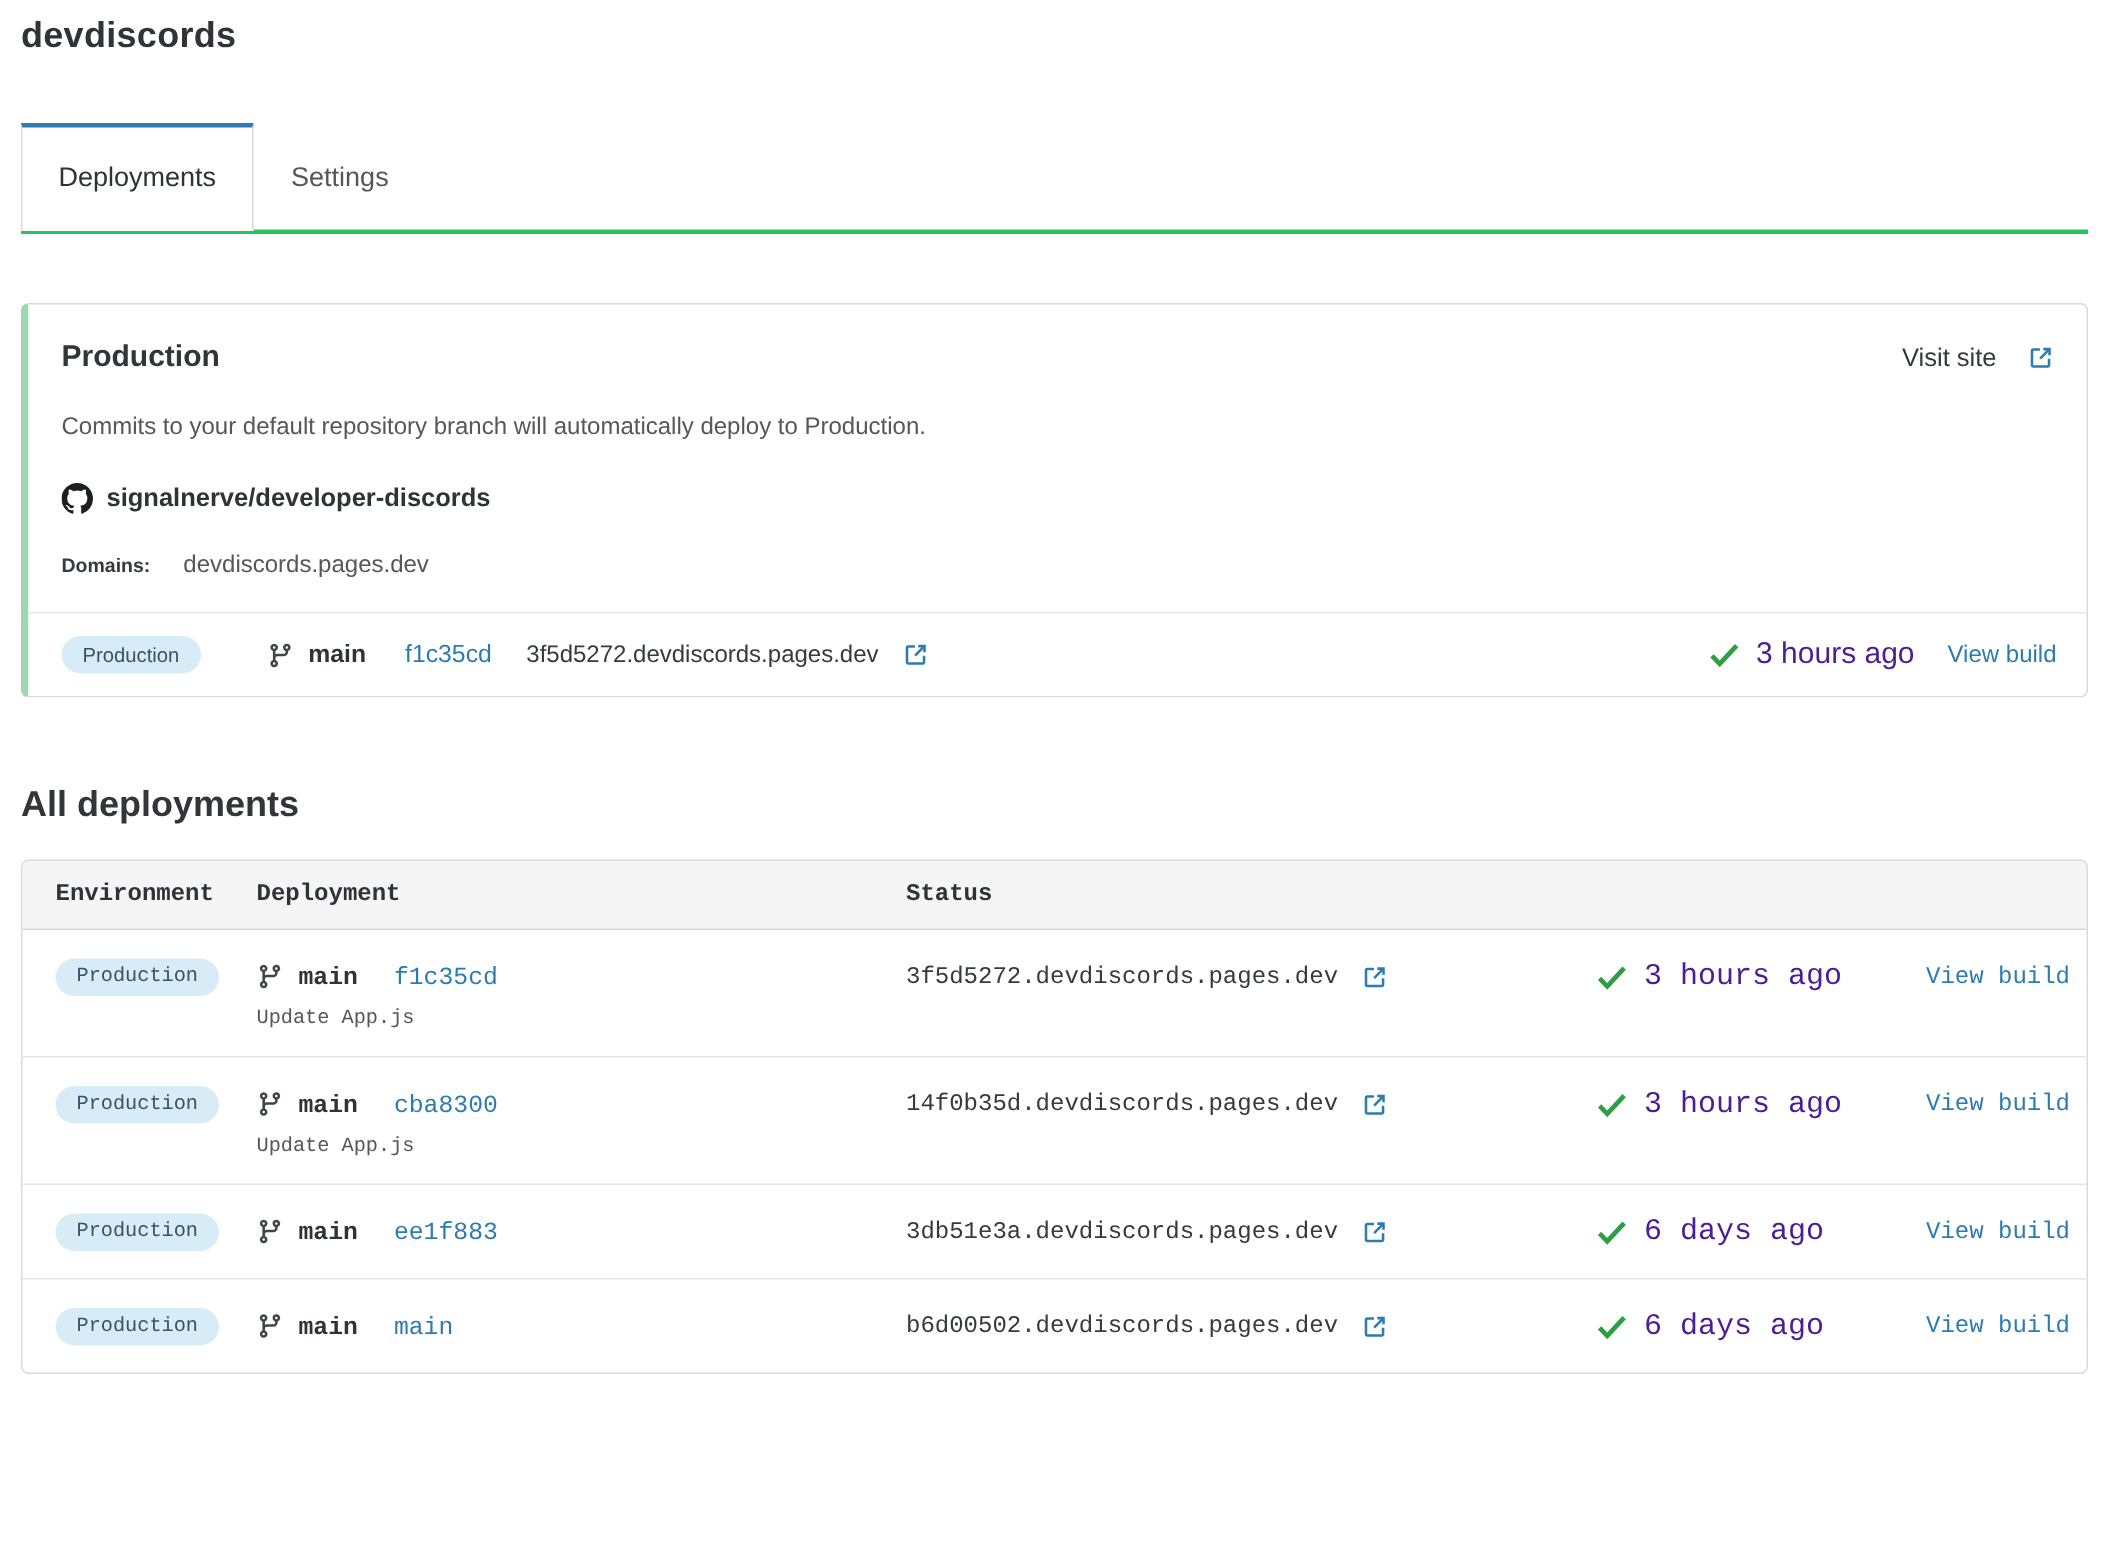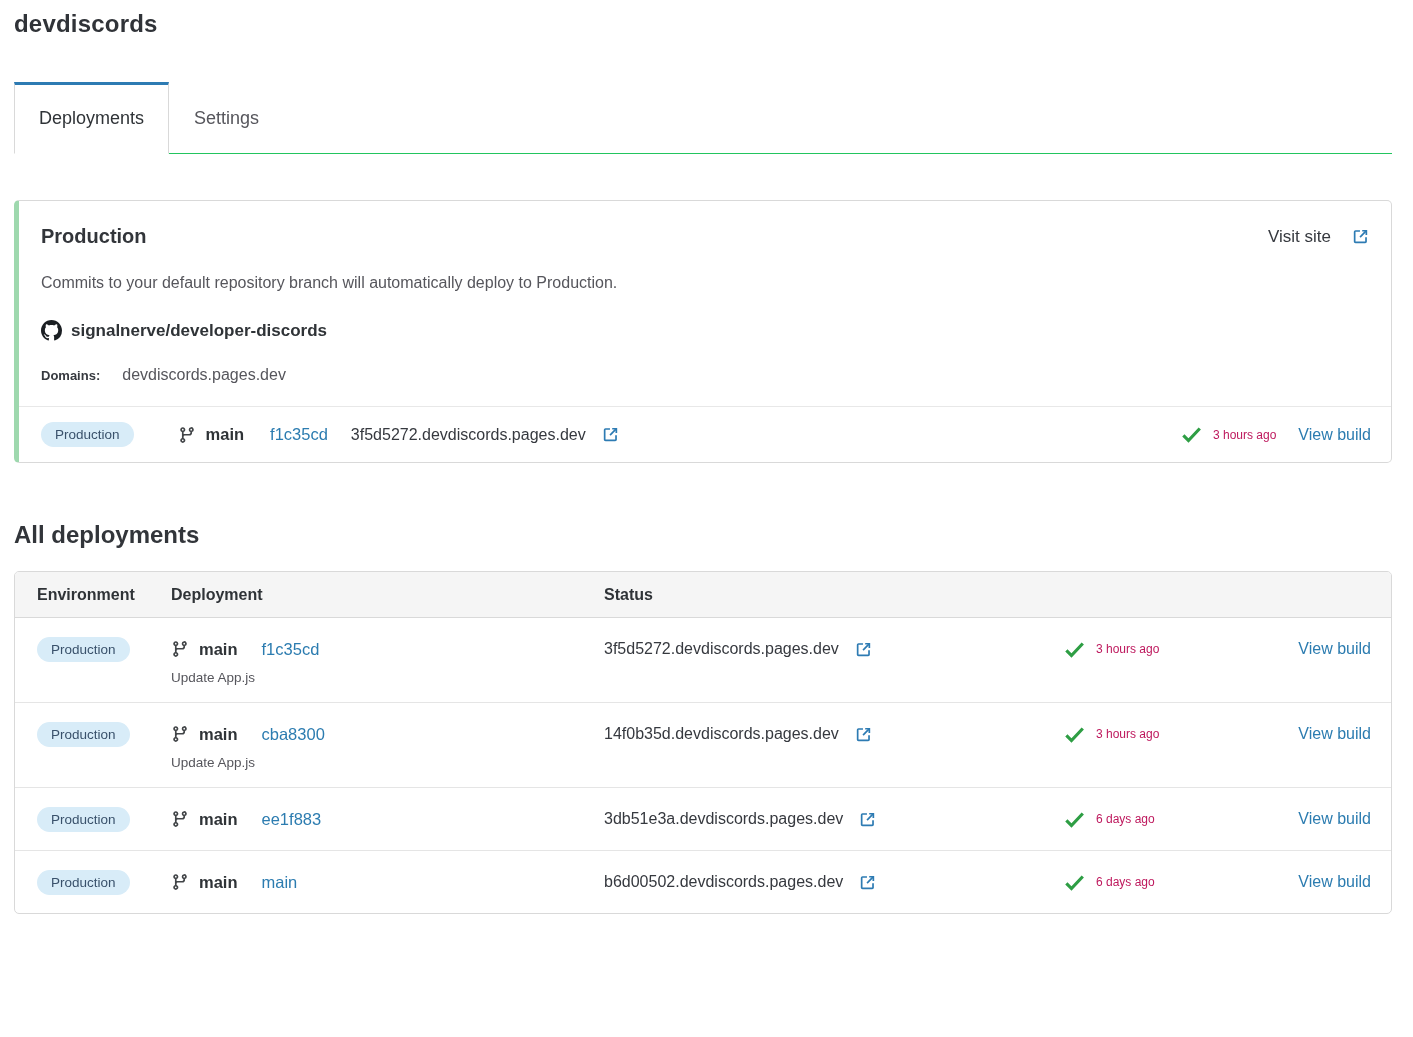--- a/index.html
+++ b/index.html
@@ -9,21 +9,21 @@
     font-family:"Liberation Sans", sans-serif;
     color:#36393f;
     -webkit-font-smoothing:antialiased;
   }
   .page { padding:10px 21px 0 14px; }
 
   
   .page-title { font-size:24px; font-weight:700; color:#303338; letter-spacing:.2px; }
 
   
-  .tabs { display:flex; margin-top:44px; border-bottom:1px solid #22c55e; }
+  .tabs { display:flex; margin-top:44px; border-bottom:3px solid #22c55e; }
   .tab {
     padding:23px 24px; font-size:18px; color:#56565c; cursor:pointer;
     border:1px solid transparent; border-top:3px solid transparent;
     background:transparent; position:relative;
   }
   .tab.active {
     color:#2f3337; background:#fff;
     border:1px solid #d9d9d9; border-top:3px solid #2d7bb3;
     border-bottom:1px solid #fff; margin-bottom:-1px;
   }
@@ -33,56 +33,56 @@
     margin-top:46px;
     border:1px solid #d9d9d9; border-left:5px solid #9ed8ae;
     border-radius:5px;
   }
   .prod-card-body { padding:24px 22px 22px 22px; }
   .prod-head { display:flex; align-items:center; justify-content:space-between; }
   .prod-title { font-size:20px; font-weight:600; color:#32353a; }
   .visit-site { display:inline-flex; align-items:center; gap:21px; font-size:17px; color:#36393f; text-decoration:none; cursor:pointer; }
   .visit-site .ext-icon { color:#2d7bb3; }
   .prod-desc { margin-top:26px; font-size:16px; color:#56565c; }
-  .repo-row { margin-top:28px; display:flex; align-items:center; gap:9px; }
+  .repo-row { margin-top:28px; display:flex; align-items:flex-start; gap:9px; }
   .repo-name { font-size:17px; font-weight:600; color:#2f3337; }
   .domains-row { margin-top:25px; display:flex; align-items:baseline; }
   .domains-label { font-size:13px; font-weight:600; color:#36393f; margin-right:22px; }
   .domains-value { font-size:16px; color:#56565c; }
   .prod-divider { border-top:1px solid #e8e8e8; }
   .prod-deploy-row { display:flex; align-items:center; padding:13px 20px 13px 22px; min-height:55px; }
 
   
   .env-badge {
     display:inline-block; background:#d8ecf8; color:#39516b;
     font-size:13.5px; padding:5px 14px; border-radius:14px; white-space:nowrap;
   }
   .branch-group { display:flex; align-items:center; }
   .branch-icon { color:#424548; display:inline-flex; }
   .branch-name { font-size:16.5px; font-weight:700; color:#2f3337; margin-left:10px; }
   .commit-link { font-size:16.5px; color:#2c7cb0; margin-left:26px; text-decoration:none; cursor:pointer; }
   .deploy-url { display:inline-flex; align-items:center; gap:16px; font-size:16px; color:#36393f; }
   .ext-icon { display:inline-flex; color:#2d7bb3; cursor:pointer; }
   .status-group { display:flex; align-items:center; gap:11px; }
   .check-icon { display:inline-flex; color:#2e9e44; }
-  .status-time { font-size:12px; color:#be185d; white-space:nowrap; }
+  .status-time { font-size:20px; color:#4c1d95; white-space:nowrap; }
   .view-build { font-size:16px; color:#2c7cb0; text-decoration:none; cursor:pointer; white-space:nowrap; }
 
   .prod-deploy-row .branch-group { margin-left:44px; }
   .prod-deploy-row .deploy-url { margin-left:23px; }
   .prod-deploy-row .status-group { margin-left:auto; }
   .prod-deploy-row .view-build { margin-left:22px; }
 
   
   .section-heading { margin-top:58px; font-size:24px; font-weight:600; color:#32353a; }
   .deploy-table { margin-top:22px; border:1px solid #d9d9d9; border-radius:5px; overflow:hidden; }
   .tbl-grid {
     display:grid;
     grid-template-columns:134px 433px 460px 220px 1fr;
-    padding:0 20px 0 22px; align-items:start;
+    padding:0 20px 0 22px; align-items:start;font-family:Liberation Mono, monospace;
   }
   .tbl-header { background:#f5f5f5; border-bottom:1px solid #d9d9d9; }
   .tbl-header .th { font-size:16px; font-weight:600; color:#2f3337; line-height:45px; white-space:nowrap; }
   .tbl-row { padding-top:17px; padding-bottom:17px; border-top:1px solid #e5e5e5; }
   .tbl-row:first-of-type { border-top:none; }
   .cell-line { display:flex; align-items:center; min-height:28px; }
   .commit-msg { font-size:13.5px; color:#56565c; margin-top:7px; }
   .tbl-row .commit-link { margin-left:24px; }
   .cell-view { text-align:right; }
 </style>

